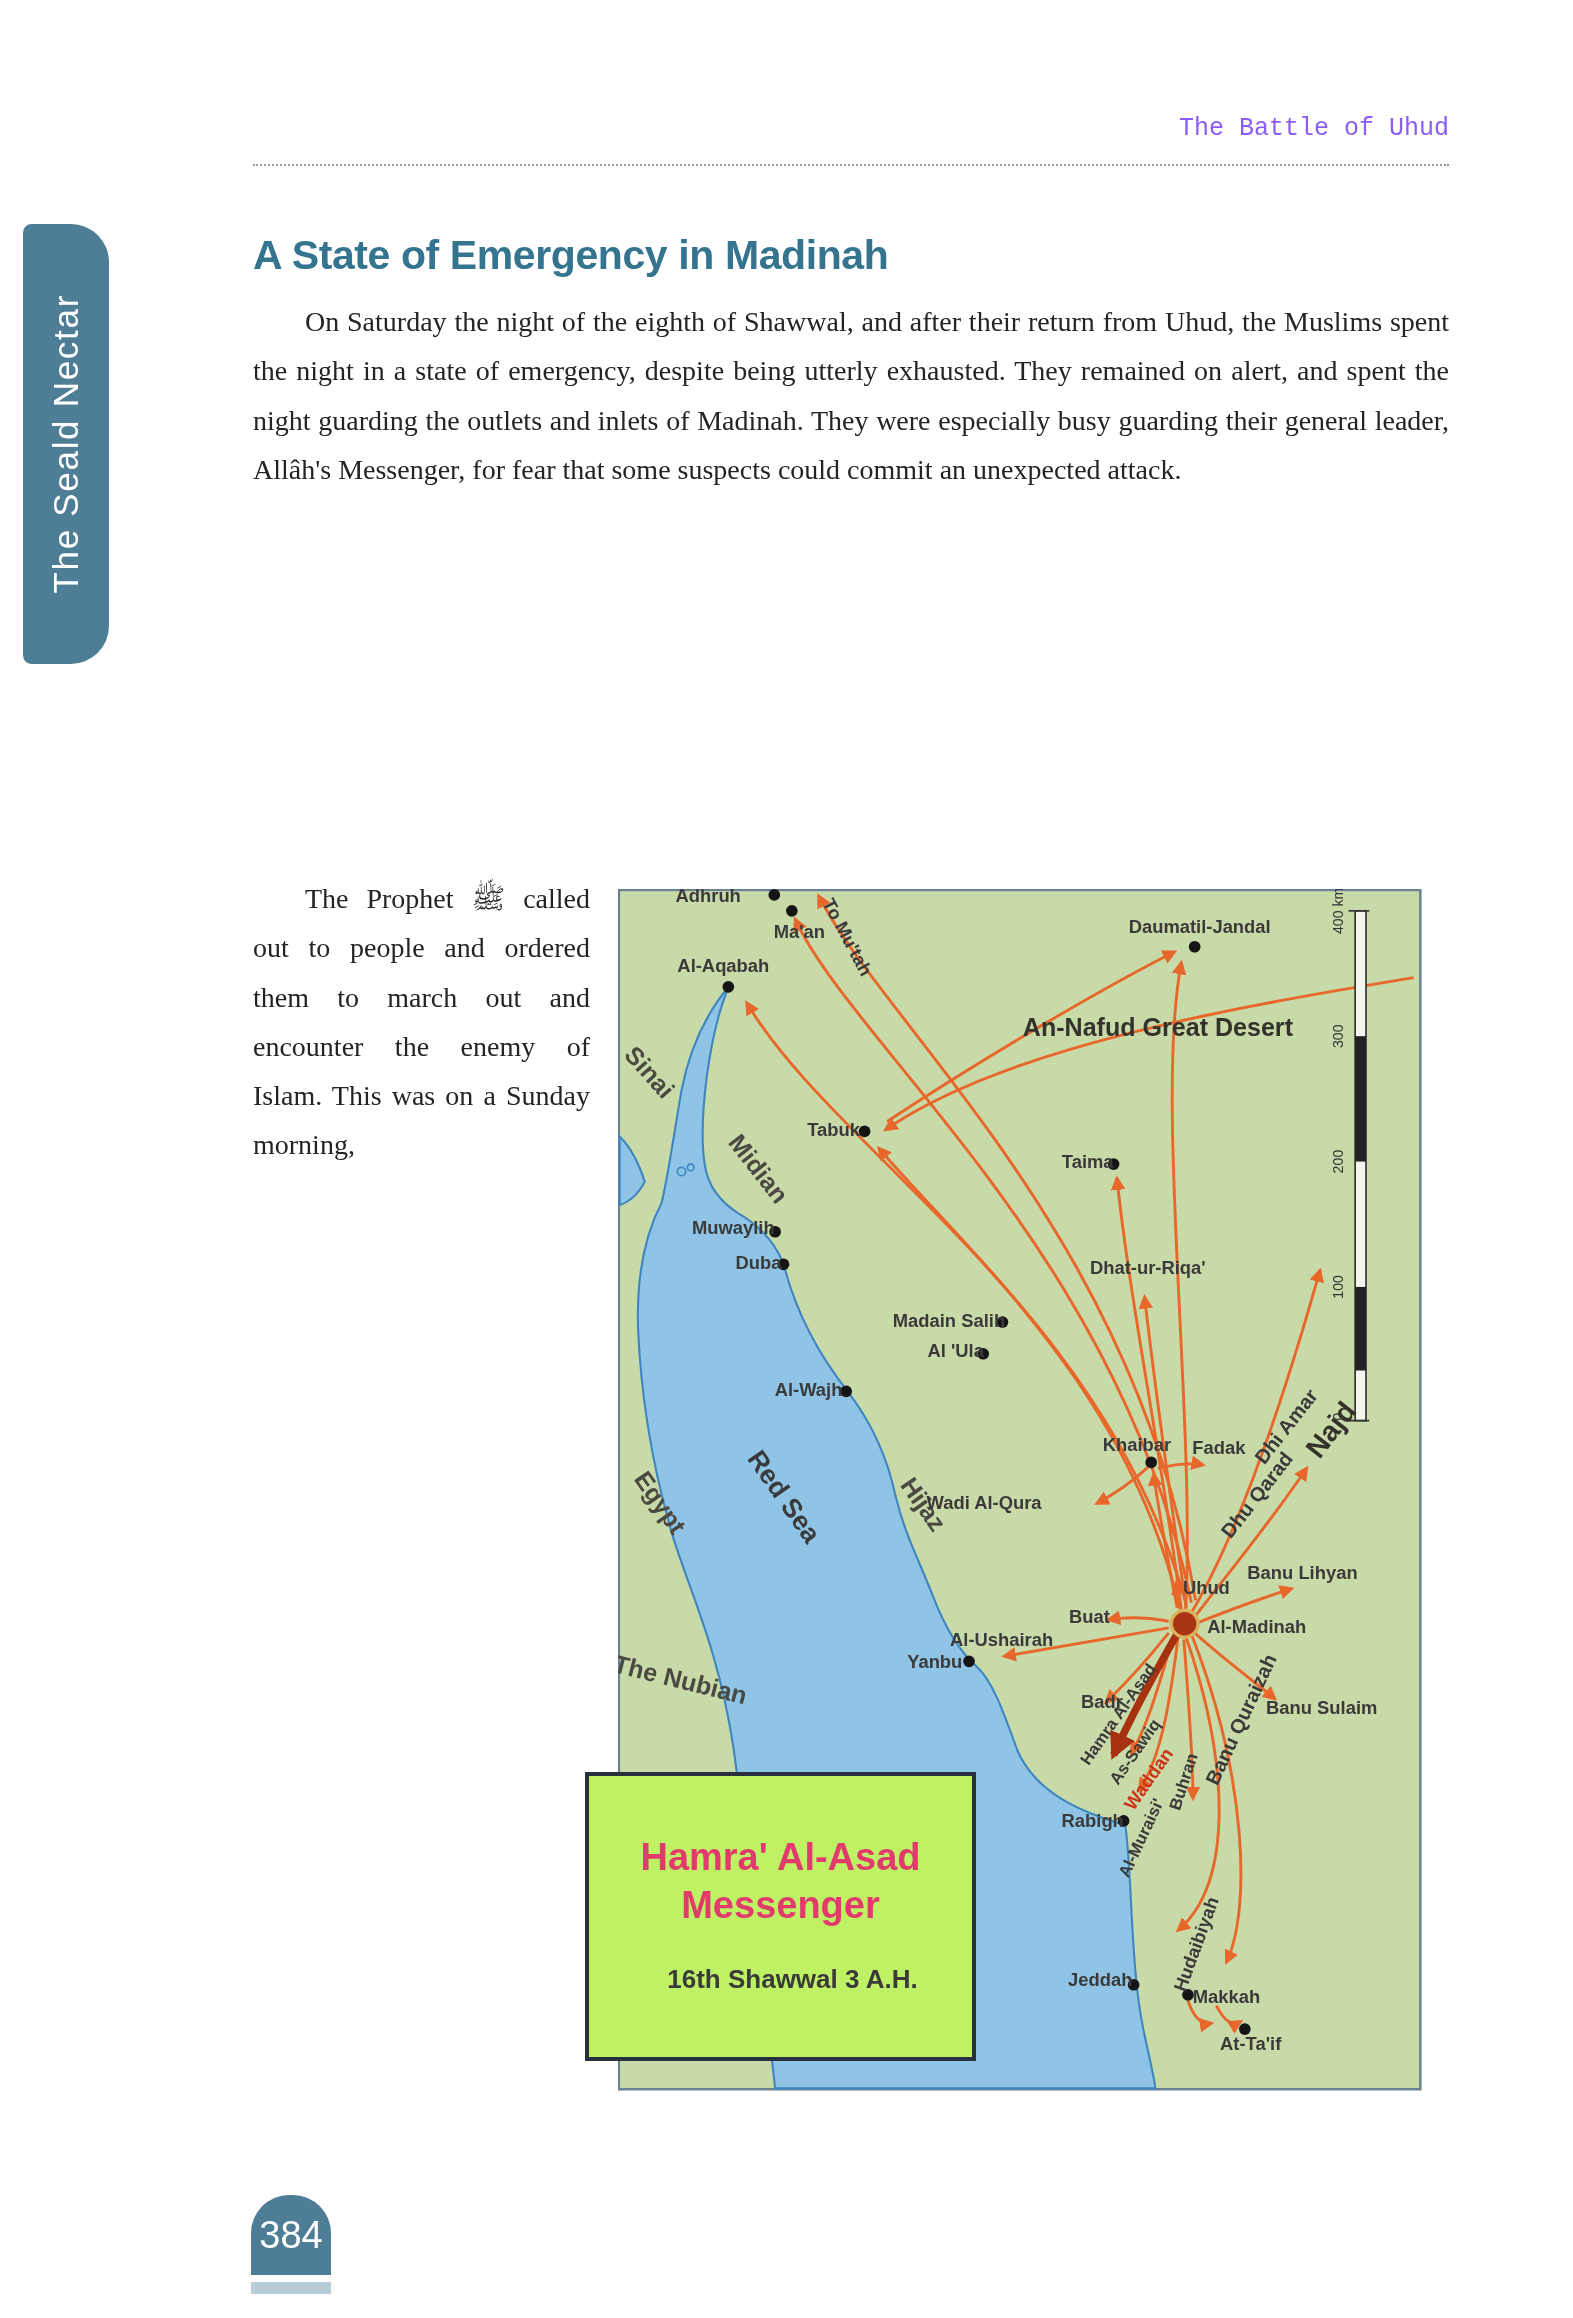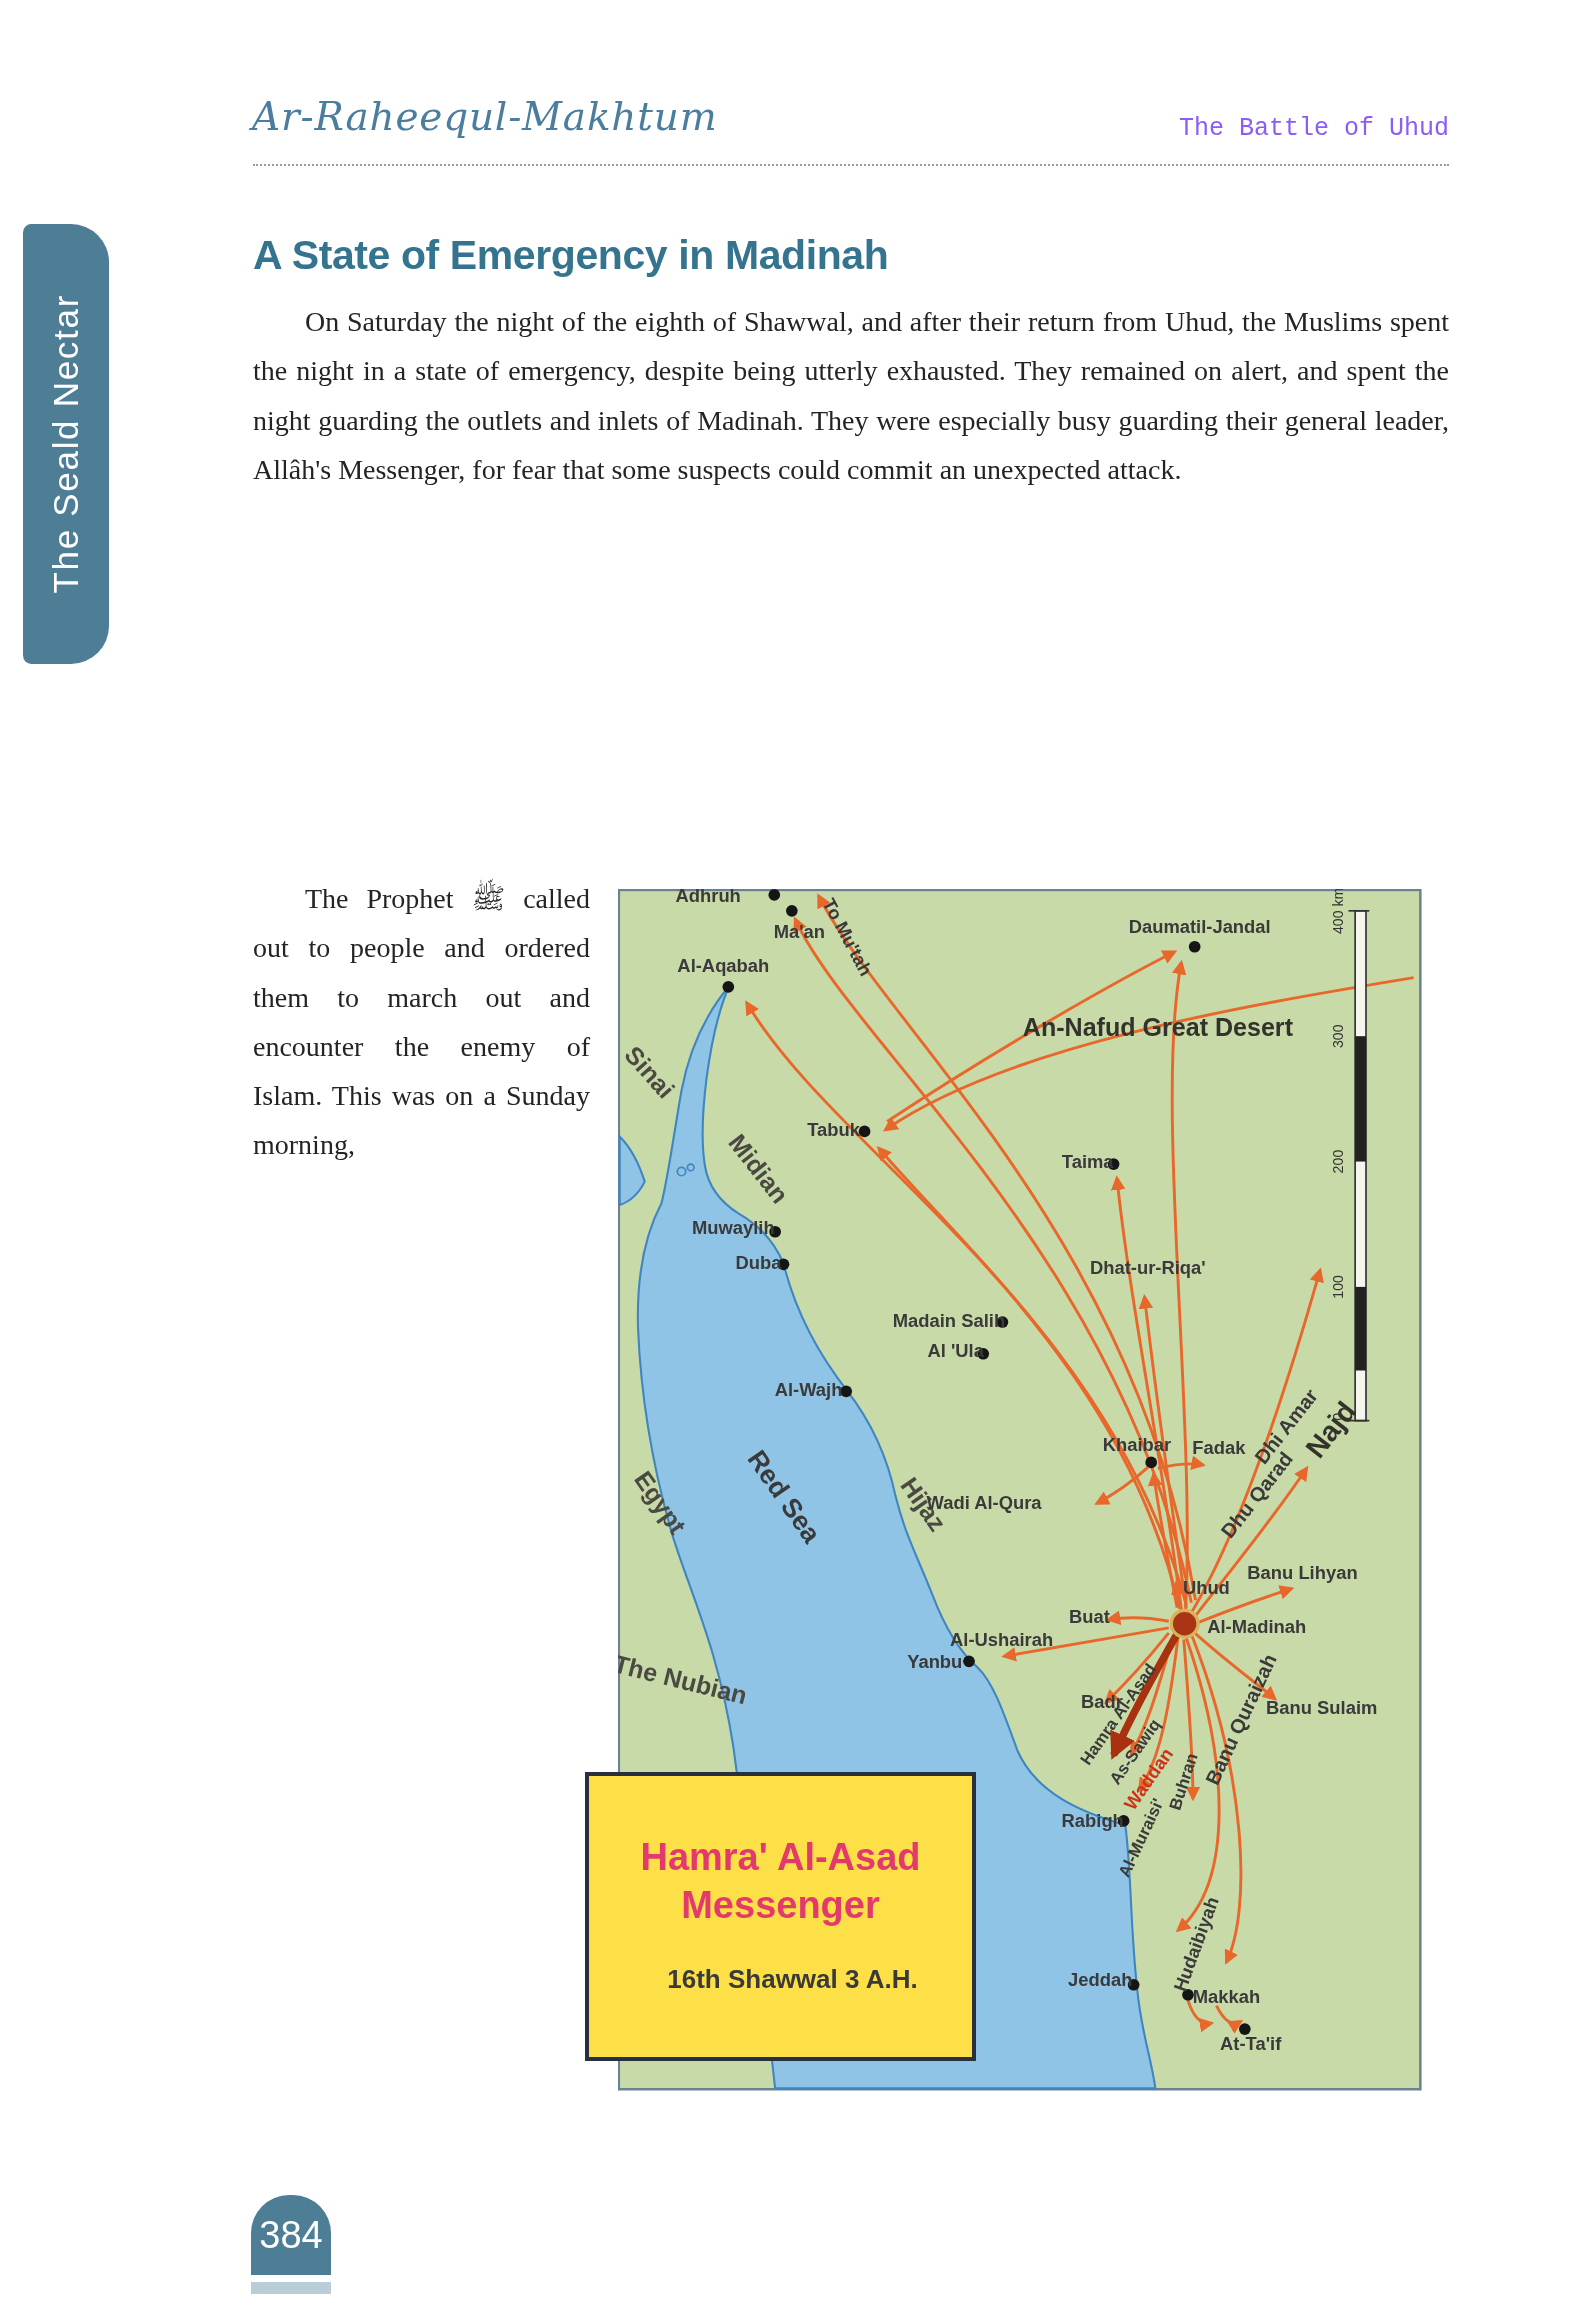--- a/index.html
+++ b/index.html
@@ -30,37 +30,36 @@
   .col .cp2{text-indent:52px;margin-top:0;}
   .col p{margin:0;}
   
   .map-svg{position:absolute;left:618px;top:889px;width:804px;height:1202px;z-index:1;}
   .map-svg text{font-family:"Liberation Sans",sans-serif;}
   .route{fill:none;stroke:#e8682c;stroke-width:3.5;}
   .route-dark{fill:none;stroke:#a8310f;stroke-width:9;}
   .coast{fill:#8fc4e6;stroke:#3f86c0;stroke-width:2.5;}
   .map-frame{fill:#c9daa9;stroke:#6a8294;stroke-width:3;}
   
-  .inset{position:absolute;left:585px;top:1772px;width:391px;height:289px;background:#fde047;
+  .inset{position:absolute;left:585px;top:1772px;width:391px;height:289px;background:#bef264;
         border:4.2px solid #27303c;z-index:2;box-sizing:border-box;text-align:center;
         font-family:"Liberation Sans",sans-serif;}
   .inset .t{margin-top:58px;font-size:38px;font-weight:bold;color:#e23a6d;line-height:1.25;}
   .inset .d{margin-top:35px;font-size:26px;font-weight:bold;color:#3a3a3a;margin-left:24px;}
   
   .page-num{position:absolute;left:251px;top:2195px;width:80px;height:80px;background:#4e7d96;
         border-radius:38px 38px 0 0;display:flex;align-items:center;justify-content:center;}
   .page-num span{color:#fff;font-family:"Liberation Sans",sans-serif;font-size:38px;}
   .page-num-strip{position:absolute;left:251px;top:2282px;width:80px;height:11.7px;background:#b9cdd6;}
 </style>
 </head>
 <body>
 
 <div class="page">
 
-  <div class="script-title">Ar-Raheequl-Makhtum</div>
   <div class="chapter-title">The Battle of Uhud</div>
   <div class="header-rule"></div>
 
   <div class="side-tab">
     <span>The Seald Nectar</span>
   </div>
 
   <div class="h-teal h1">A State of Emergency in Madinah</div>
   <div class="para p1">On Saturday the night of the eighth of Shawwal, and after their return from Uhud, the Muslims spent the night in a state of emergency, despite being utterly exhausted. They remained on alert, and spent the night guarding the outlets and inlets of Madinah. They were especially busy guarding their general leader, Allâh's Messenger, for fear that some suspects could commit an unexpected attack.</div>
 

